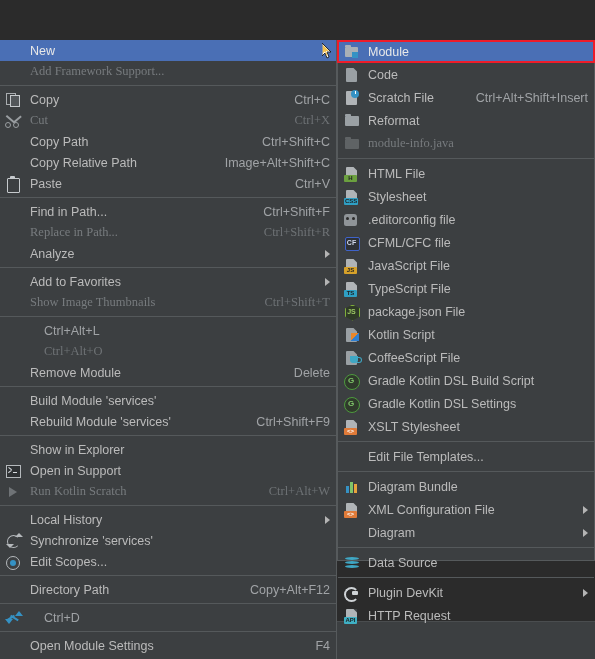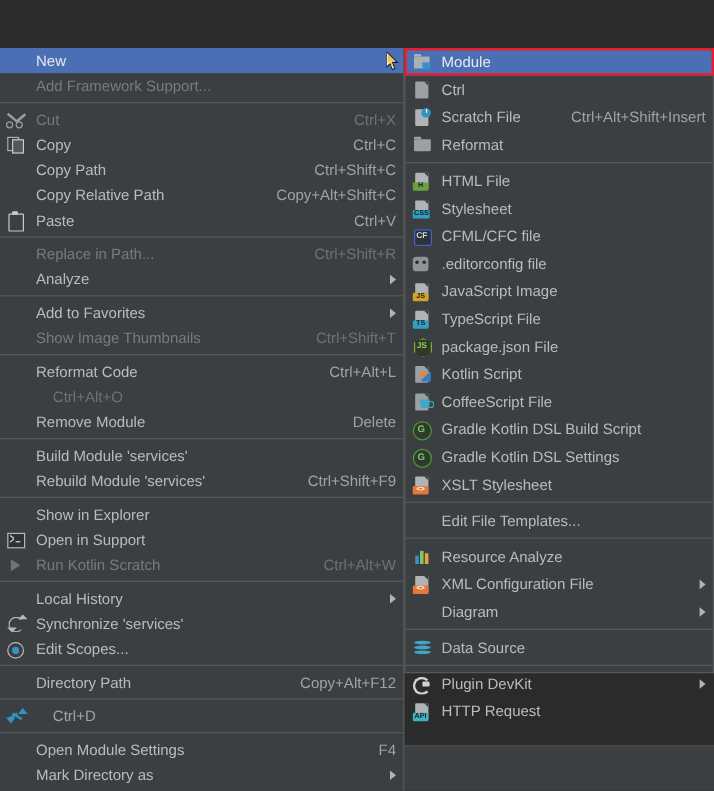--- a/index.html
+++ b/index.html
@@ -44,21 +44,21 @@
   .mi {
     position: relative;
     display: flex; align-items: center;
     height: 21px;
     padding: 0 6px 0 0;
     box-sizing: border-box;
     white-space: nowrap;
   }
   .mi.tall { height: 23px; }
   .mi.sel { background: #4a6fb5; color: #e8e8e8; }
-  .mi.disabled { color: #777b7e; }
+  .mi.disabled { color: #777b7e; font-family: Liberation Serif, serif; }
 
   .mi .ico {
     flex: 0 0 auto;
     width: 22px; height: 16px;
     margin-left: 4px; margin-right: 4px;
     position: relative;
     display: inline-block;
   }
   .mi .lbl { flex: 1 1 auto; overflow: hidden; text-overflow: clip; }
   .mi .acc { flex: 0 0 auto; color: #a0a3a6; margin-left: 14px; font-size: 12.5px; }
@@ -256,46 +256,51 @@
       <div class="mi sel">
         <span class="ico"></span>
         <span class="lbl">New</span>
         <span class="arrow"></span>
       </div>
       <div class="mi disabled">
         <span class="ico"></span>
         <span class="lbl">Add Framework Support...</span>
       </div>
       <div class="sep"></div>
+      <div class="mi">
+        <span class="ico"><span class="i-copy"><span class="a"></span><span class="b"></span></span></span>
+        <span class="lbl">Copy</span>
+        <span class="acc">Ctrl+C</span>
+      </div>
       <div class="mi disabled">
         <span class="ico"><span class="i-cut"><i></i><i></i></span></span>
         <span class="lbl">Cut</span>
         <span class="acc">Ctrl+X</span>
       </div>
       <div class="mi">
-        <span class="ico"><span class="i-copy"><span class="a"></span><span class="b"></span></span></span>
-        <span class="lbl">Copy</span>
-        <span class="acc">Ctrl+C</span>
-      </div>
-      <div class="mi">
         <span class="ico"></span>
         <span class="lbl">Copy Path</span>
         <span class="acc">Ctrl+Shift+C</span>
       </div>
       <div class="mi">
         <span class="ico"></span>
         <span class="lbl">Copy Relative Path</span>
-        <span class="acc">Copy+Alt+Shift+C</span>
+        <span class="acc">Image+Alt+Shift+C</span>
       </div>
       <div class="mi">
         <span class="ico"><span class="i-paste"><span class="bd"></span><span class="clip"></span></span></span>
         <span class="lbl">Paste</span>
         <span class="acc">Ctrl+V</span>
       </div>
       <div class="sep"></div>
+      <div class="mi">
+        <span class="ico"></span>
+        <span class="lbl">Find in Path...</span>
+        <span class="acc">Ctrl+Shift+F</span>
+      </div>
       <div class="mi disabled">
         <span class="ico"></span>
         <span class="lbl">Replace in Path...</span>
         <span class="acc">Ctrl+Shift+R</span>
       </div>
       <div class="mi">
         <span class="ico"></span>
         <span class="lbl">Analyze</span>
         <span class="arrow"></span>
       </div>
@@ -306,21 +311,20 @@
         <span class="arrow"></span>
       </div>
       <div class="mi disabled">
         <span class="ico"></span>
         <span class="lbl">Show Image Thumbnails</span>
         <span class="acc">Ctrl+Shift+T</span>
       </div>
       <div class="sep"></div>
       <div class="mi">
         <span class="ico"></span>
-        <span class="lbl">Reformat Code</span>
         <span class="acc">Ctrl+Alt+L</span>
       </div>
       <div class="mi disabled">
         <span class="ico"></span>
         <span class="acc">Ctrl+Alt+O</span>
       </div>
       <div class="mi">
         <span class="ico"></span>
         <span class="lbl">Remove Module</span>
         <span class="acc">Delete</span>
@@ -393,60 +397,64 @@
 
   <div class="menu menu-right" id="new-menu">
       <div class="mi tall sel">
         <span class="ico"><span class="i-module"><span class="f"></span><span class="q"></span></span></span>
         <span class="lbl">Module</span>
       </div>
       <div class="mi tall">
         <span class="ico">
           <span class="sheet g"></span>
         </span>
-        <span class="lbl">Ctrl</span>
+        <span class="lbl">Code</span>
       </div>
       <div class="mi tall">
         <span class="ico"><span class="sheet"></span><span class="i-scratch"><span class="c"></span></span></span>
         <span class="lbl">Scratch File</span>
         <span class="acc">Ctrl+Alt+Shift+Insert</span>
       </div>
       <div class="mi tall">
         <span class="ico"><span class="i-dir"><span class="f"></span></span></span>
         <span class="lbl">Reformat</span>
       </div>
+      <div class="mi tall disabled">
+        <span class="ico"><span class="i-dir dim"><span class="f"></span></span></span>
+        <span class="lbl">module-info.java</span>
+      </div>
       <div class="sep"></div>
       <div class="mi tall">
         <span class="ico">
           <span class="sheet"></span>
           <span class="tag" style="background:#6ba03f;color:#1d1f20">H</span>
         </span>
         <span class="lbl">HTML File</span>
       </div>
       <div class="mi tall">
         <span class="ico">
           <span class="sheet"></span>
           <span class="tag" style="background:#2f9fc4;color:#1d1f20">CSS</span>
         </span>
         <span class="lbl">Stylesheet</span>
+      </div>
+      <div class="mi tall">
+        <span class="ico"><span class="i-edc"><span class="b"></span><span class="e1"></span><span class="e2"></span></span></span>
+        <span class="lbl">.editorconfig file</span>
       </div>
       <div class="mi tall">
         <span class="ico"><span class="i-cf"><span class="b"></span><span class="t">CF</span></span></span>
         <span class="lbl">CFML/CFC file</span>
       </div>
       <div class="mi tall">
-        <span class="ico"><span class="i-edc"><span class="b"></span><span class="e1"></span><span class="e2"></span></span></span>
-        <span class="lbl">.editorconfig file</span>
-      </div>
-      <div class="mi tall">
         <span class="ico">
           <span class="sheet"></span>
           <span class="tag" style="background:#d6a12a;color:#1d1f20">JS</span>
         </span>
-        <span class="lbl">JavaScript Image</span>
+        <span class="lbl">JavaScript File</span>
       </div>
       <div class="mi tall">
         <span class="ico">
           <span class="sheet"></span>
           <span class="tag" style="background:#2f9fc4;color:#1d1f20">TS</span>
         </span>
         <span class="lbl">TypeScript File</span>
       </div>
       <div class="mi tall">
         <span class="ico"><span class="i-npm"><span class="h"></span><span class="t">JS</span></span></span>
@@ -476,21 +484,21 @@
         <span class="lbl">XSLT Stylesheet</span>
       </div>
       <div class="sep"></div>
       <div class="mi tall">
         <span class="ico"></span>
         <span class="lbl">Edit File Templates...</span>
       </div>
       <div class="sep"></div>
       <div class="mi tall">
         <span class="ico"><span class="i-rb"><span class="b b1"></span><span class="b b2"></span><span class="b b3"></span></span></span>
-        <span class="lbl">Resource Analyze</span>
+        <span class="lbl">Diagram Bundle</span>
       </div>
       <div class="mi tall">
         <span class="ico">
           <span class="sheet"></span>
           <span class="tag" style="background:#e07b39;color:#fff">&lt;&gt;</span>
         </span>
         <span class="lbl">XML Configuration File</span>
         <span class="arrow"></span>
       </div>
       <div class="mi tall">

